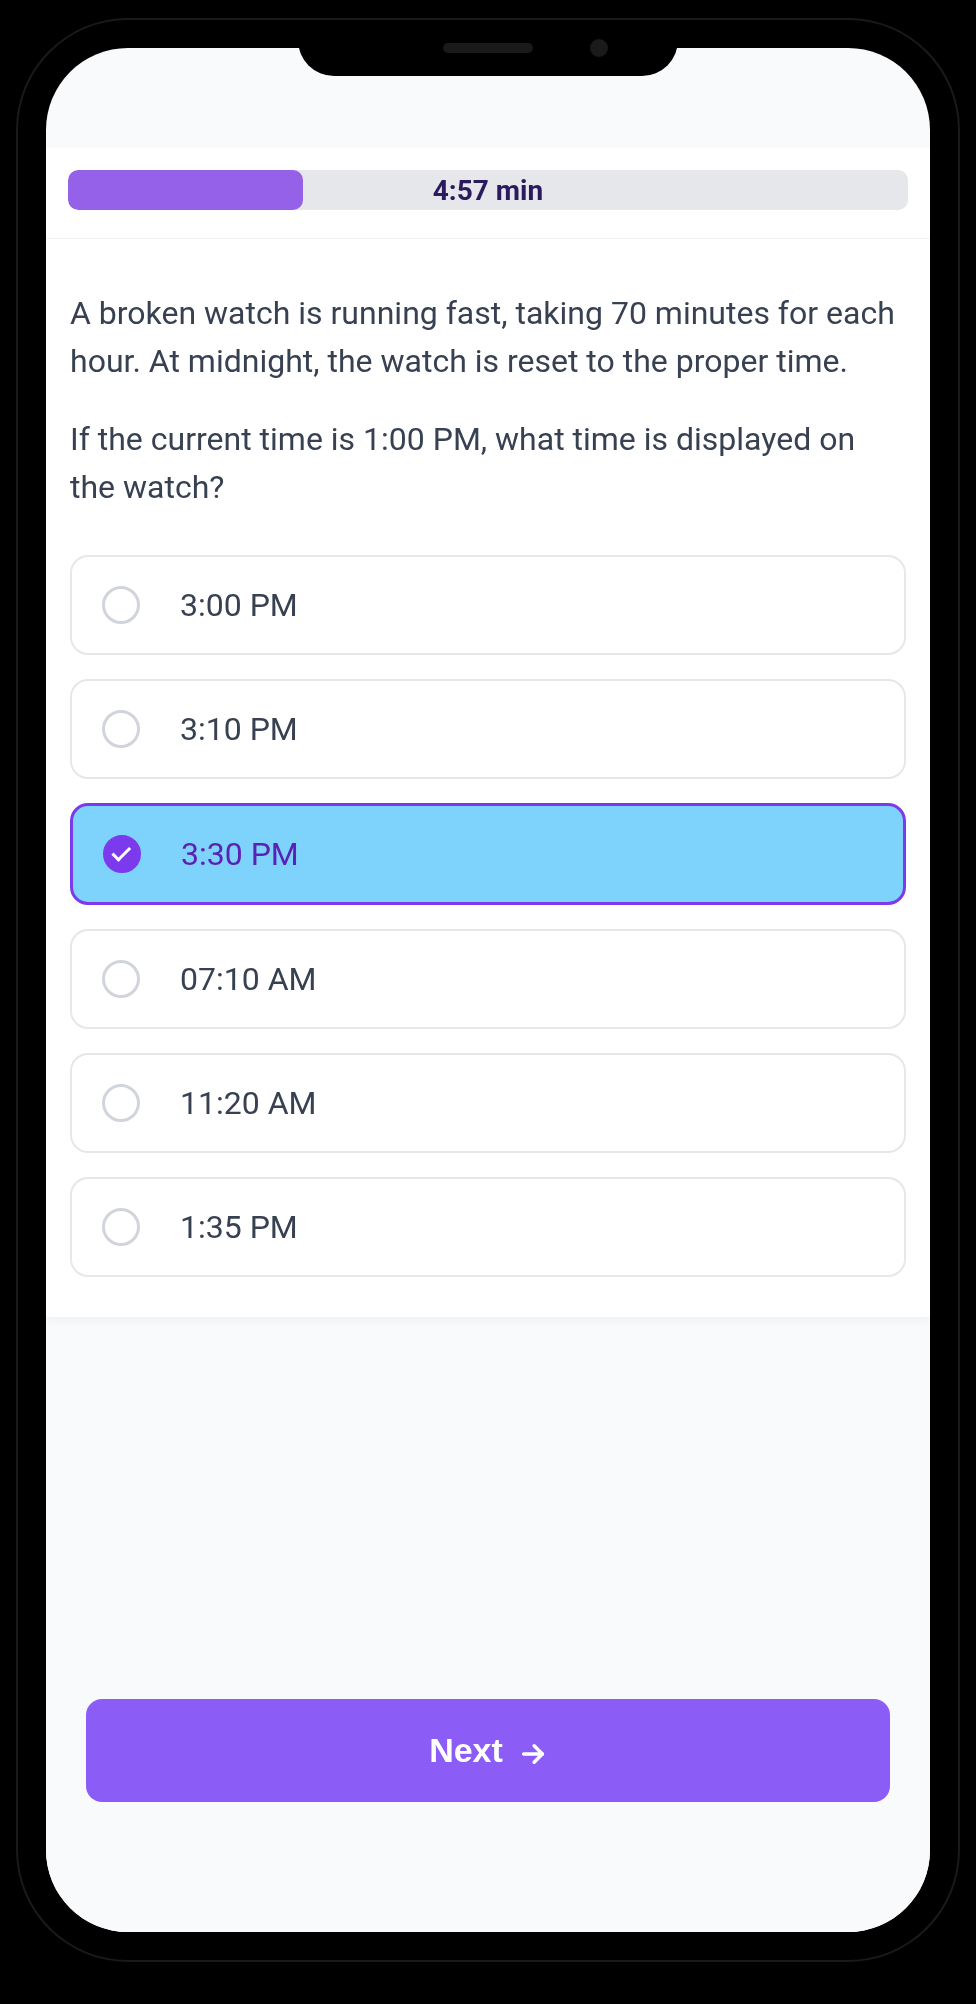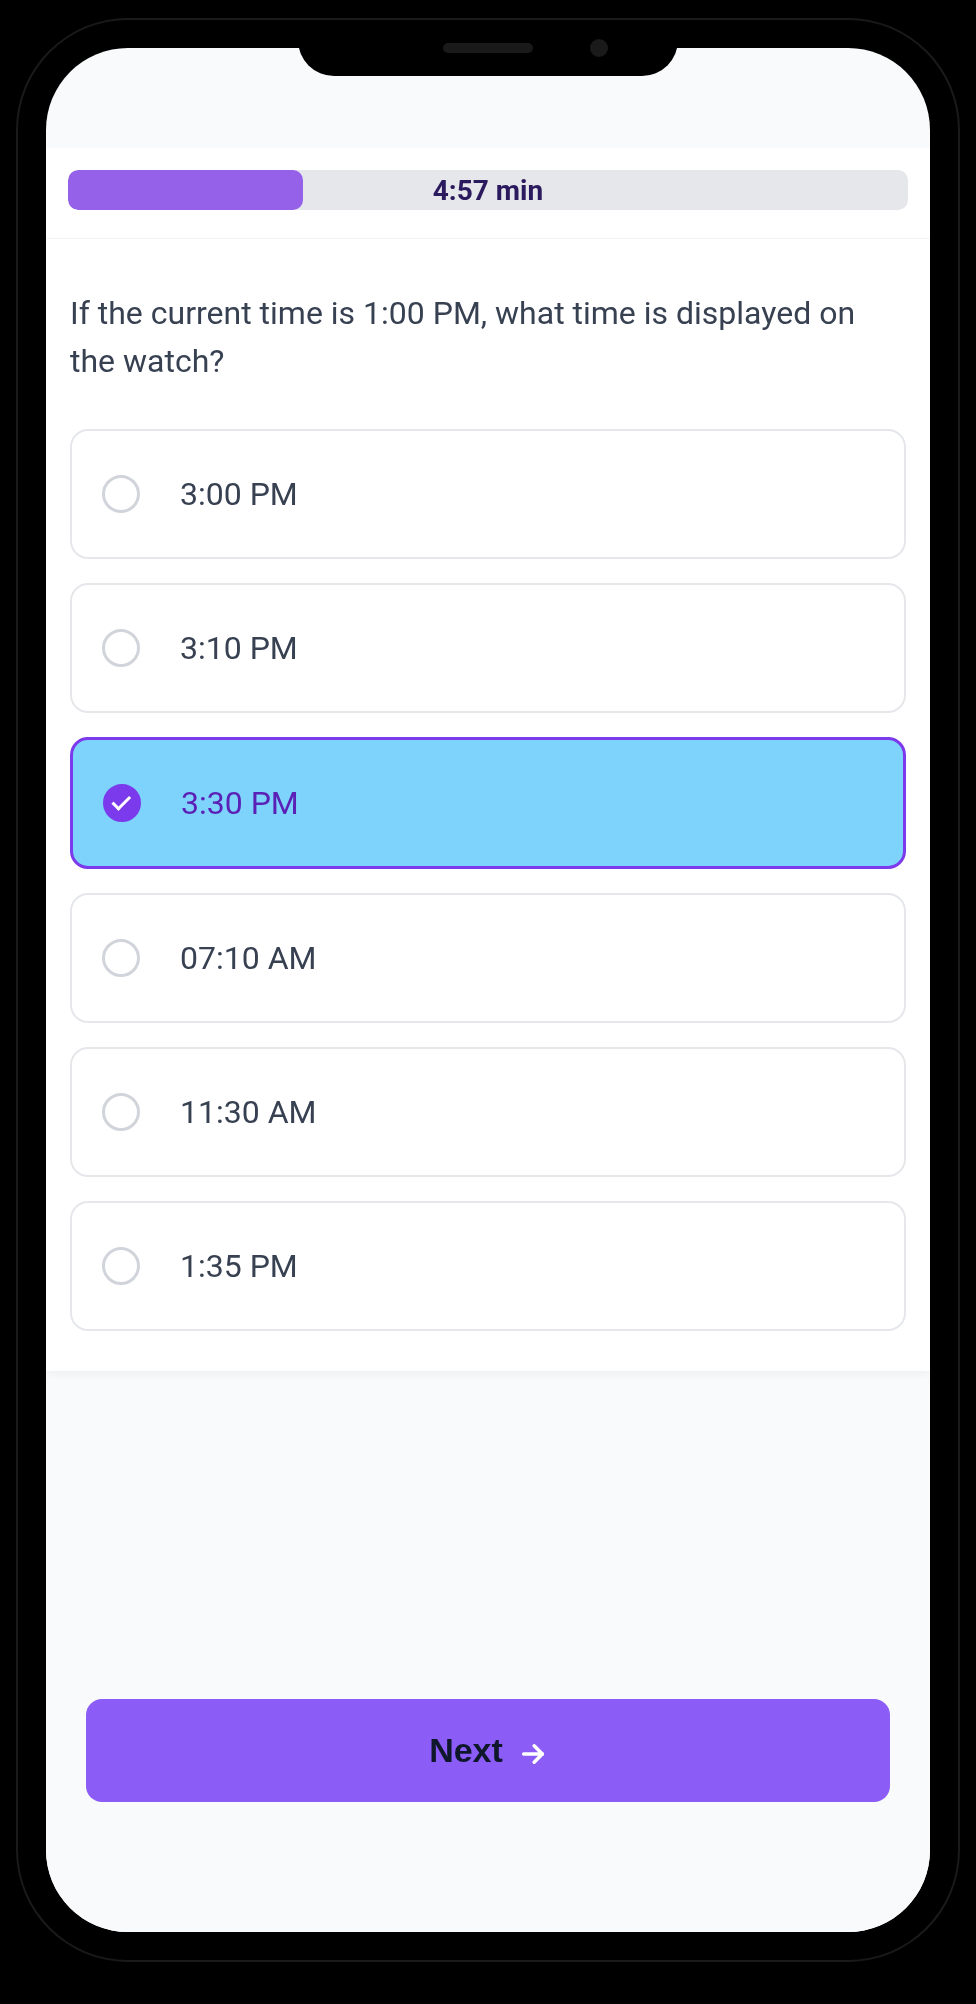--- a/index.html
+++ b/index.html
@@ -129,21 +129,21 @@
       margin-bottom: 38px;
     }
     .answer-list {
       display: flex;
       flex-direction: column;
       gap: 24px;
     }
     .answer-option {
       display: flex;
       align-items: center;
-      padding: 44px 30px;
+      padding: 29px 30px;
       border: 2px solid #e5e7eb;
       border-radius: 18px;
       cursor: pointer;
       background: #fff;
     }
     .answer-option.selected {
       border: 3px solid #7c3aed;
       background: #7dd3fc;
     }
     .radio-circle {
@@ -179,21 +179,21 @@
       margin-top: auto;
       padding: 40px 40px 130px 40px;
       background: #f9fafb;
     }
     .next-button {
       width: 100%;
       padding: 32px;
       background: #8b5cf6;
       border: none;
       border-radius: 16px;
-      color: #0f172a;
+      color: #ffffff;
       font-size: 34px;
       font-weight: 700;
       display: flex;
       align-items: center;
       justify-content: center;
       gap: 16px;
       cursor: pointer;
     }
     .arrow-icon {
       width: 28px;
@@ -217,20 +217,21 @@
     <div class="content">
 
       <div class="progress-section">
         <div class="progress-bar">
           <div class="progress-fill" style="width:28%"></div>
           <span class="progress-time">4:57 min</span>
         </div>
       </div>
 
       <div class="question-card">
+        <p class="question-text">A broken watch is running fast, taking 70 minutes for each hour. At midnight, the watch is reset to the proper time.</p>
         <p class="question-subtext">If the current time is 1:00 PM, what time is displayed on the watch?</p>
 
 
         <div class="answer-list">
           <div class="answer-option">
             <div class="radio-circle"></div>
             <span class="answer-text">3:00 PM</span>
           </div>
           <div class="answer-option">
             <div class="radio-circle"></div>
@@ -241,21 +242,21 @@
               <div class="checkmark"></div>
             </div>
             <span class="answer-text">3:30 PM</span>
           </div>
           <div class="answer-option">
             <div class="radio-circle"></div>
             <span class="answer-text">07:10 AM</span>
           </div>
           <div class="answer-option">
             <div class="radio-circle"></div>
-            <span class="answer-text">11:30 AM</span>
+            <span class="answer-text">11:20 AM</span>
           </div>
           <div class="answer-option">
             <div class="radio-circle"></div>
             <span class="answer-text">1:35 PM</span>
           </div>
         </div>
       </div>
 
       <div class="footer">
         <button class="next-button">

